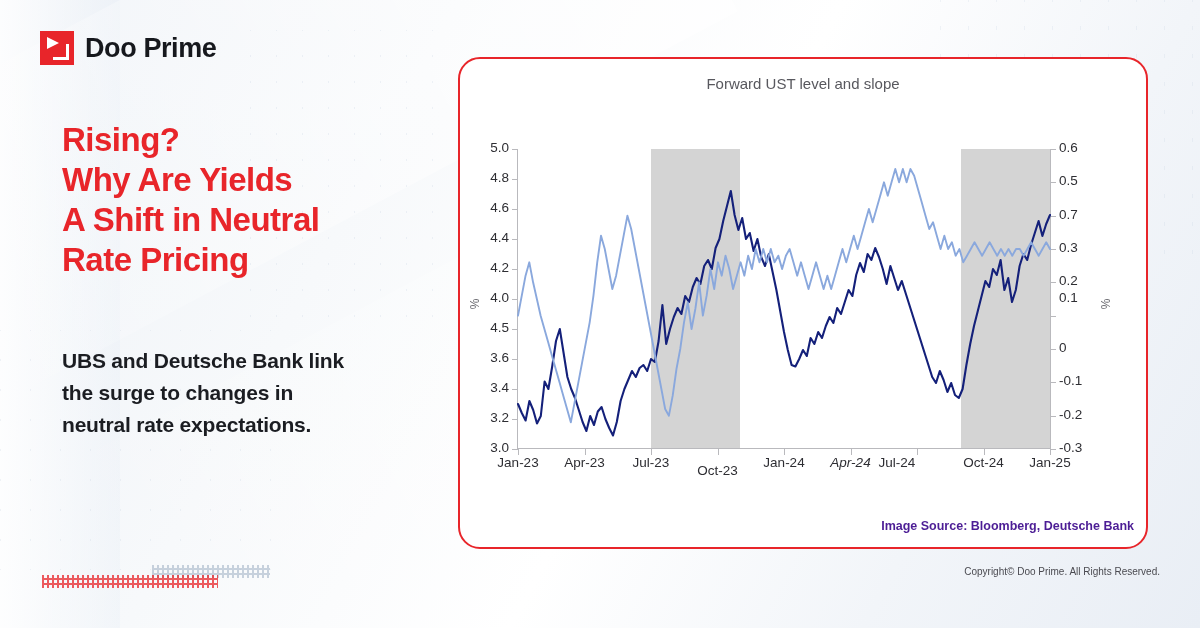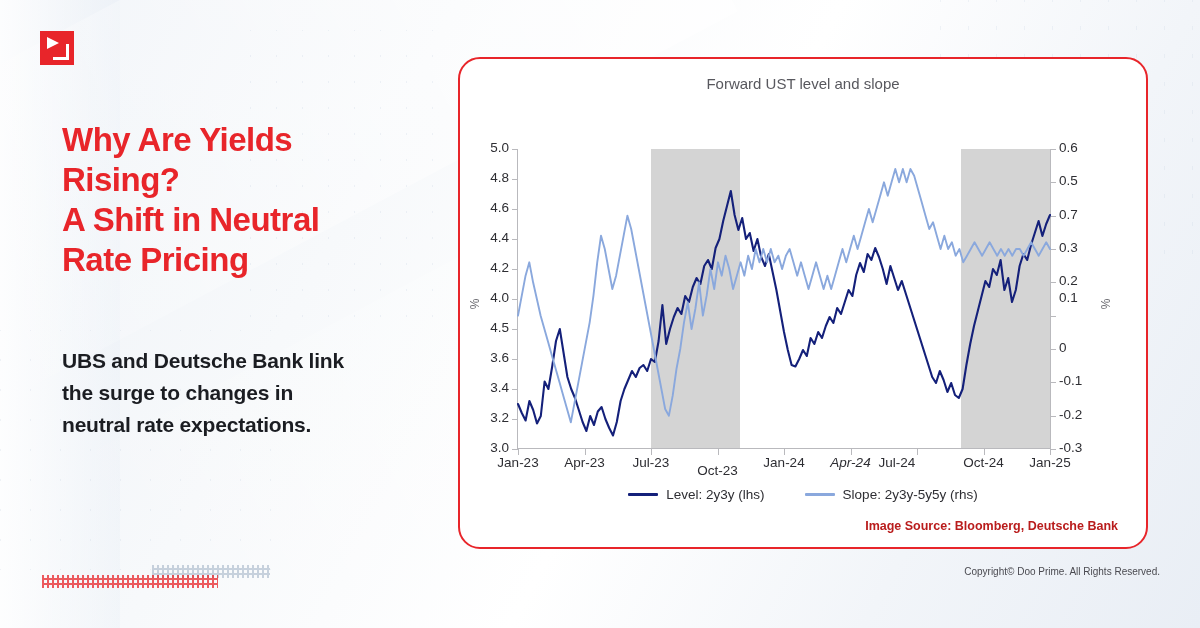--- a/index.html
+++ b/index.html
@@ -68,22 +68,22 @@
         transform:translateX(-50%); white-space:nowrap; }
   .pctlab { position:absolute; font-size:12px; color:#6a6a70;
         transform:rotate(-90deg); }
 
   
   #legend { position:absolute; left:0; right:0; top:428px; display:flex;
         justify-content:center; gap:40px; align-items:center; }
   #legend .item { display:flex; align-items:center; gap:8px; font-size:13.5px; color:#2e2e33; }
   #legend .swatch { width:30px; height:2.6px; border-radius:1px; }
 
-  #src { position:absolute; right:28px; top:460px; font-size:12.5px;
-        font-weight:bold; color:#b91c1c; }
+  #src { position:absolute; right:12px; top:460px; font-size:12.5px;
+        font-weight:bold; color:#4c1d95; }
   #copyright { position:absolute; right:40px; top:566px; font-size:10px; color:#4a4a50; }
   svg { display:block; overflow:visible; }
 </style>
 </head>
 <body>
 
 <div id="bg">
   <div class="band" style="left:0;top:0;width:120px;height:628px;"></div>
   <div class="diag" style="left:-180px;top:-60px;"></div>
   <div class="diag" style="left:40px;top:260px;opacity:.6;"></div>
@@ -96,25 +96,26 @@
                         linear-gradient(60deg,rgba(196,209,224,.5) 1px,transparent 1px);
        background-size:30px 30px,30px 30px;"></div>
   <div class="mesh" style="right:0;top:0;width:260px;height:260px;
        background-image:linear-gradient(110deg,rgba(186,202,220,.4) 1px,transparent 1px),
                         linear-gradient(70deg,rgba(186,202,220,.4) 1px,transparent 1px);
        background-size:28px 28px,28px 28px;"></div>
 </div>
 
 <div id="logo">
   <div class="mark"></div>
+  <div class="wordmark">Doo Prime</div>
 </div>
 
 <div id="headline">
+  <span class="ln">Rising?</span>
   <span class="ln">Why Are Yields</span>
-  <span class="ln">Rising?</span>
   <span class="ln">A Shift in Neutral</span>
   <span class="ln">Rate Pricing</span>
 </div>
 
 <div id="subhead">
   <span class="ln">UBS and Deutsche Bank link</span>
   <span class="ln">the surge to changes in</span>
   <span class="ln">neutral rate expectations.</span>
 </div>
 
@@ -201,27 +202,17 @@
     <div class="axis-line" style="right:-1px;top:0;width:1px;height:300px;"></div>
     <div class="axis-line" style="left:0;bottom:0;width:100%;height:1px;"></div>
     <svg id="lines" width="532" height="300" viewBox="0 0 532 300" preserveAspectRatio="none" style="position:absolute;left:0;top:0;">
         <polyline points="0.00,255.00 3.80,264.00 7.60,271.50 11.40,252.00 15.20,261.00 19.00,274.50 22.80,267.00 26.60,232.50 30.40,240.00 34.20,217.50 38.00,192.00 41.80,180.00 45.60,204.00 49.40,228.00 53.20,240.00 57.00,249.00 60.80,261.00 64.60,273.00 68.40,282.00 72.20,267.00 76.00,276.00 79.80,262.50 83.60,258.00 87.40,270.00 91.20,279.00 95.00,286.50 98.80,273.00 102.60,252.00 106.40,240.00 110.20,231.00 114.00,222.00 117.80,228.00 121.60,219.00 125.40,216.00 129.20,222.00 133.00,210.00 136.80,213.00 140.60,192.00 144.40,156.00 148.20,195.00 152.00,180.00 155.80,168.00 159.60,159.00 163.40,165.00 167.20,147.00 171.00,153.00 174.80,138.00 178.60,129.00 182.40,135.00 186.20,117.00 190.00,111.00 193.80,120.00 197.60,99.00 201.40,90.00 205.20,72.00 209.00,57.00 212.80,42.00 216.60,66.00 220.40,81.00 224.20,69.00 228.00,90.00 231.80,84.00 235.60,102.00 239.40,90.00 243.20,108.00 247.00,117.00 250.80,105.00 254.60,123.00 258.40,141.00 262.20,162.00 266.00,183.00 269.80,201.00 273.60,216.00 277.40,217.50 281.20,210.00 285.00,201.00 288.80,207.00 292.60,189.00 296.40,195.00 300.20,183.00 304.00,189.00 307.80,177.00 311.60,168.00 315.40,174.00 319.20,159.00 323.00,165.00 326.80,153.00 330.60,141.00 334.40,147.00 338.20,126.00 342.00,114.00 345.80,123.00 349.60,105.00 353.40,111.00 357.20,99.00 361.00,108.00 364.80,120.00 368.60,135.00 372.40,117.00 376.20,129.00 380.00,141.00 383.80,132.00 387.60,144.00 391.40,156.00 395.20,168.00 399.00,180.00 402.80,192.00 406.60,204.00 410.40,216.00 414.20,228.00 418.00,234.00 421.80,222.00 425.60,231.00 429.40,243.00 433.20,234.00 437.00,246.00 440.80,249.00 444.60,240.00 448.40,216.00 452.20,195.00 456.00,177.00 459.80,162.00 463.60,147.00 467.40,132.00 471.20,138.00 475.00,120.00 478.80,126.00 482.60,111.00 486.40,141.00 490.20,129.00 494.00,153.00 497.80,141.00 501.60,117.00 505.40,105.00 509.20,111.00 513.00,96.00 516.80,84.00 520.60,72.00 524.40,87.00 528.20,75.00 532.00,66.00" fill="none" stroke="#14207a" stroke-width="2.1" stroke-linejoin="round" stroke-linecap="round"></polyline>
         <polyline points="0.00,166.67 3.77,146.67 7.55,126.67 11.32,113.33 15.09,133.33 18.87,150.00 22.64,166.67 26.41,180.00 30.18,193.33 33.96,206.67 37.73,220.00 41.50,233.33 45.28,246.67 49.05,260.00 52.82,273.33 56.60,253.33 60.37,233.33 64.14,213.33 67.91,193.33 71.69,173.33 75.46,146.67 79.23,113.33 83.01,86.67 86.78,100.00 90.55,120.00 94.33,140.00 98.10,126.67 101.87,106.67 105.65,86.67 109.42,66.67 113.19,80.00 116.96,100.00 120.74,120.00 124.51,140.00 128.28,160.00 132.06,180.00 135.83,200.00 139.60,220.00 143.38,240.00 147.15,260.00 150.92,266.67 154.70,246.67 158.47,220.00 162.24,200.00 166.01,173.33 169.79,153.33 173.56,180.00 177.33,160.00 181.11,133.33 184.88,166.67 188.65,146.67 192.43,120.00 196.20,140.00 199.97,113.33 203.74,126.67 207.52,106.67 211.29,120.00 215.06,140.00 218.84,126.67 222.61,113.33 226.38,126.67 230.16,106.67 233.93,120.00 237.70,100.00 241.48,113.33 245.25,100.00 249.02,113.33 252.79,100.00 256.57,113.33 260.34,106.67 264.11,120.00 267.89,106.67 271.66,100.00 275.43,113.33 279.21,126.67 282.98,113.33 286.75,126.67 290.52,140.00 294.30,126.67 298.07,113.33 301.84,126.67 305.62,140.00 309.39,126.67 313.16,140.00 316.94,126.67 320.71,113.33 324.48,100.00 328.26,113.33 332.03,100.00 335.80,86.67 339.57,100.00 343.35,86.67 347.12,73.33 350.89,60.00 354.67,73.33 358.44,60.00 362.21,46.67 365.99,33.33 369.76,46.67 373.53,33.33 377.30,20.00 381.08,33.33 384.85,20.00 388.62,33.33 392.40,20.00 396.17,26.67 399.94,40.00 403.72,53.33 407.49,66.67 411.26,80.00 415.04,73.33 418.81,86.67 422.58,100.00 426.35,86.67 430.13,100.00 433.90,93.33 437.67,106.67 441.45,100.00 445.22,113.33 448.99,106.67 452.77,100.00 456.54,93.33 460.31,100.00 464.09,106.67 467.86,100.00 471.63,93.33 475.40,100.00 479.18,106.67 482.95,100.00 486.72,106.67 490.50,100.00 494.27,106.67 498.04,100.00 501.82,100.00 505.59,106.67 509.36,100.00 513.13,93.33 516.91,100.00 520.68,106.67 524.45,100.00 528.23,93.33 532.00,100.00" fill="none" stroke="#8aa8dd" stroke-width="1.9" stroke-linejoin="round" stroke-linecap="round"></polyline>
       </svg>
     <div class="pctlab" style="left:-48px;top:148px;">%</div>
     <div class="pctlab" style="right:-62px;top:148px;">%</div>
   </div>
 
-  <div id="legend">
-      <div class="item">
-        <span class="swatch" style="background: rgb(20, 32, 122);"></span>
-        <span>Level: 2y3y (lhs)</span>
-      </div>
-      <div class="item">
-        <span class="swatch" style="background: rgb(138, 168, 221);"></span>
-        <span>Slope: 2y3y-5y5y (rhs)</span>
-      </div>
-    </div>
 
   <div id="src">Image Source:  Bloomberg, Deutsche Bank</div>
 </div>
 
 <div id="copyright">Copyright© Doo Prime. All Rights Reserved.</div>
 
 </body></html>

